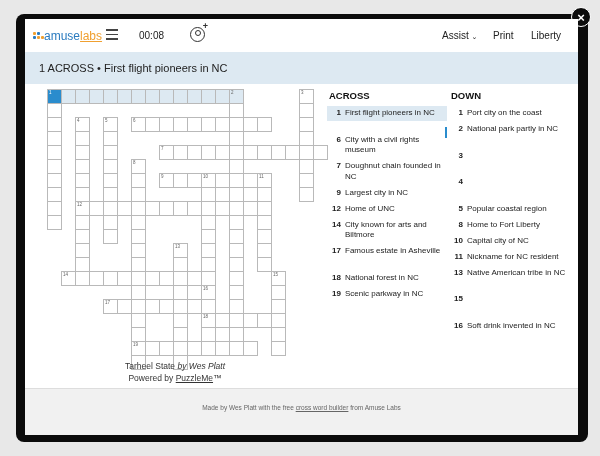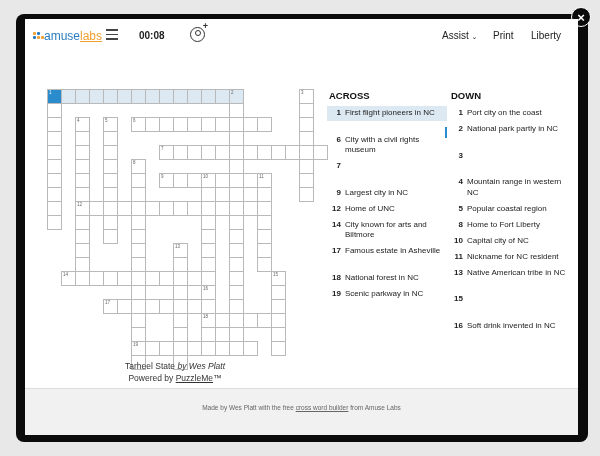--- a/index.html
+++ b/index.html
@@ -8,21 +8,21 @@
   .frame { position: absolute; left: 16px; top: 14px; width: 572px; height: 428px; background: #0b0b0b; border-radius: 8px; }
   .close { position: absolute; left: 571px; top: 7px; width: 20px; height: 20px; border-radius: 50%; background: #0b0b0b; color: #fff; font-size: 13px; line-height: 20px; text-align: center; border: 1.5px solid #fff; font-weight: bold; }
   .panel { position: absolute; left: 25px; top: 19px; width: 553px; height: 416px; background: #fff; overflow: hidden; }
   .topbar { position: absolute; left: 0; top: 0; width: 553px; height: 33px; background: #fff; }
   .logo { position: absolute; left: 8px; top: 10px; font-size: 12px; color: #2a7bbf; display: flex; align-items: center; }
   .logo .dots { width: 9px; height: 9px; margin-right: 2px; position: relative; }
   .logo .dots i { position: absolute; width: 3px; height: 3px; background: #f0a030; border-radius: 1px; }
   .logo .labs { color: #f0a030; text-decoration: underline; }
   .hamb { position: absolute; left: 81px; top: 10px; width: 12px; height: 11px; }
   .hamb i { display: block; height: 1.5px; background: #444; margin-bottom: 3px; }
-  .timer { position: absolute; left: 114px; top: 11px; font-size: 10px; color: #222; font-weight: bold; }
+  .timer { position: absolute; left: 114px; top: 11px; font-size: 10px; color: #222; }
   .uicon { position: absolute; left: 165px; top: 8px; width: 15px; height: 15px; border: 1.5px solid #333; border-radius: 50%; }
   .uicon:after { content: "+"; position: absolute; right: -4px; top: -7px; font-size: 9px; color: #333; font-weight: bold; }
   .uicon:before { content: ""; position: absolute; left: 4px; top: 2px; width: 4px; height: 4px; border: 1.2px solid #333; border-radius: 50%; }
   .nav { position: absolute; top: 11px; font-size: 10px; color: #222; }
   .cluebar { position: absolute; left: 0; top: 33px; width: 553px; height: 32px; background: #dde9f2; }
   .cluebar span { position: absolute; left: 14px; top: 10px; font-size: 11px; color: #222; }
   .grid { position: absolute; left: 0; top: 0; }
   .cell { position: absolute; width: 15px; height: 15px; border: 1px solid #b9b9b9; background: #fff; }
   .cell.hl { background: #dde9f2; }
   .cell.cur { background: #2a8ccd; }
@@ -67,20 +67,23 @@
     <div class="timer">00:08</div>
     <div class="uicon"></div>
     <div class="nav" style="left:417px">
       <span>Assist</span>
       <span style="font-size:7px">⌄</span>
     </div>
     <div class="nav" style="left:468px">Print</div>
     <div class="nav" style="left:506px">Liberty</div>
   </div>
 
+  <div class="cluebar">
+    <span>1 ACROSS • First flight pioneers in NC</span>
+  </div>
 
   <div class="grid" id="grid">
       <div class="cell hl cur" style="left: 22px; top: 70px;">
         <span class="n">1</span>
       </div>
       <div class="cell hl" style="left: 36px; top: 70px;"></div>
       <div class="cell hl" style="left: 50px; top: 70px;"></div>
       <div class="cell hl" style="left: 64px; top: 70px;"></div>
       <div class="cell hl" style="left: 78px; top: 70px;"></div>
       <div class="cell hl" style="left: 92px; top: 70px;"></div>
@@ -303,20 +306,21 @@
       <div class="clue sel" style="left: 302px; top: 87px; width: 120px; padding: 2px 0px;">
         <b>1</b>
         <span>First flight pioneers in NC</span>
       </div>
       <div class="clue" style="left: 302px; top: 113.5px; width: 120px; padding: 2px 0px;">
         <b>6</b>
         <span>City with a civil rights museum</span>
       </div>
       <div class="clue" style="left: 302px; top: 140px; width: 120px; padding: 2px 0px;">
         <b>7</b>
+        <span>Doughnut chain founded in NC</span>
       </div>
       <div class="clue" style="left: 302px; top: 166.5px; width: 120px; padding: 2px 0px;">
         <b>9</b>
         <span>Largest city in NC</span>
       </div>
       <div class="clue" style="left: 302px; top: 182.5px; width: 120px; padding: 2px 0px;">
         <b>12</b>
         <span>Home of UNC</span>
       </div>
       <div class="clue" style="left: 302px; top: 198.5px; width: 120px; padding: 2px 0px;">
@@ -343,21 +347,20 @@
       </div>
       <div class="clue" style="left: 424px; top: 103px; width: 125px; padding: 2px 0px;">
         <b>2</b>
         <span>National park partly in NC</span>
       </div>
       <div class="clue" style="left: 424px; top: 129.5px; width: 125px; padding: 2px 0px;">
         <b>3</b>
       </div>
       <div class="clue" style="left: 424px; top: 156px; width: 125px; padding: 2px 0px;">
         <b>4</b>
-        <span>Mountain range in western NC</span>
       </div>
       <div class="clue" style="left: 424px; top: 182.5px; width: 125px; padding: 2px 0px;">
         <b>5</b>
         <span>Popular coastal region</span>
       </div>
       <div class="clue" style="left: 424px; top: 198.5px; width: 125px; padding: 2px 0px;">
         <b>8</b>
         <span>Home to Fort Liberty</span>
       </div>
       <div class="clue" style="left: 424px; top: 214.5px; width: 125px; padding: 2px 0px;">

